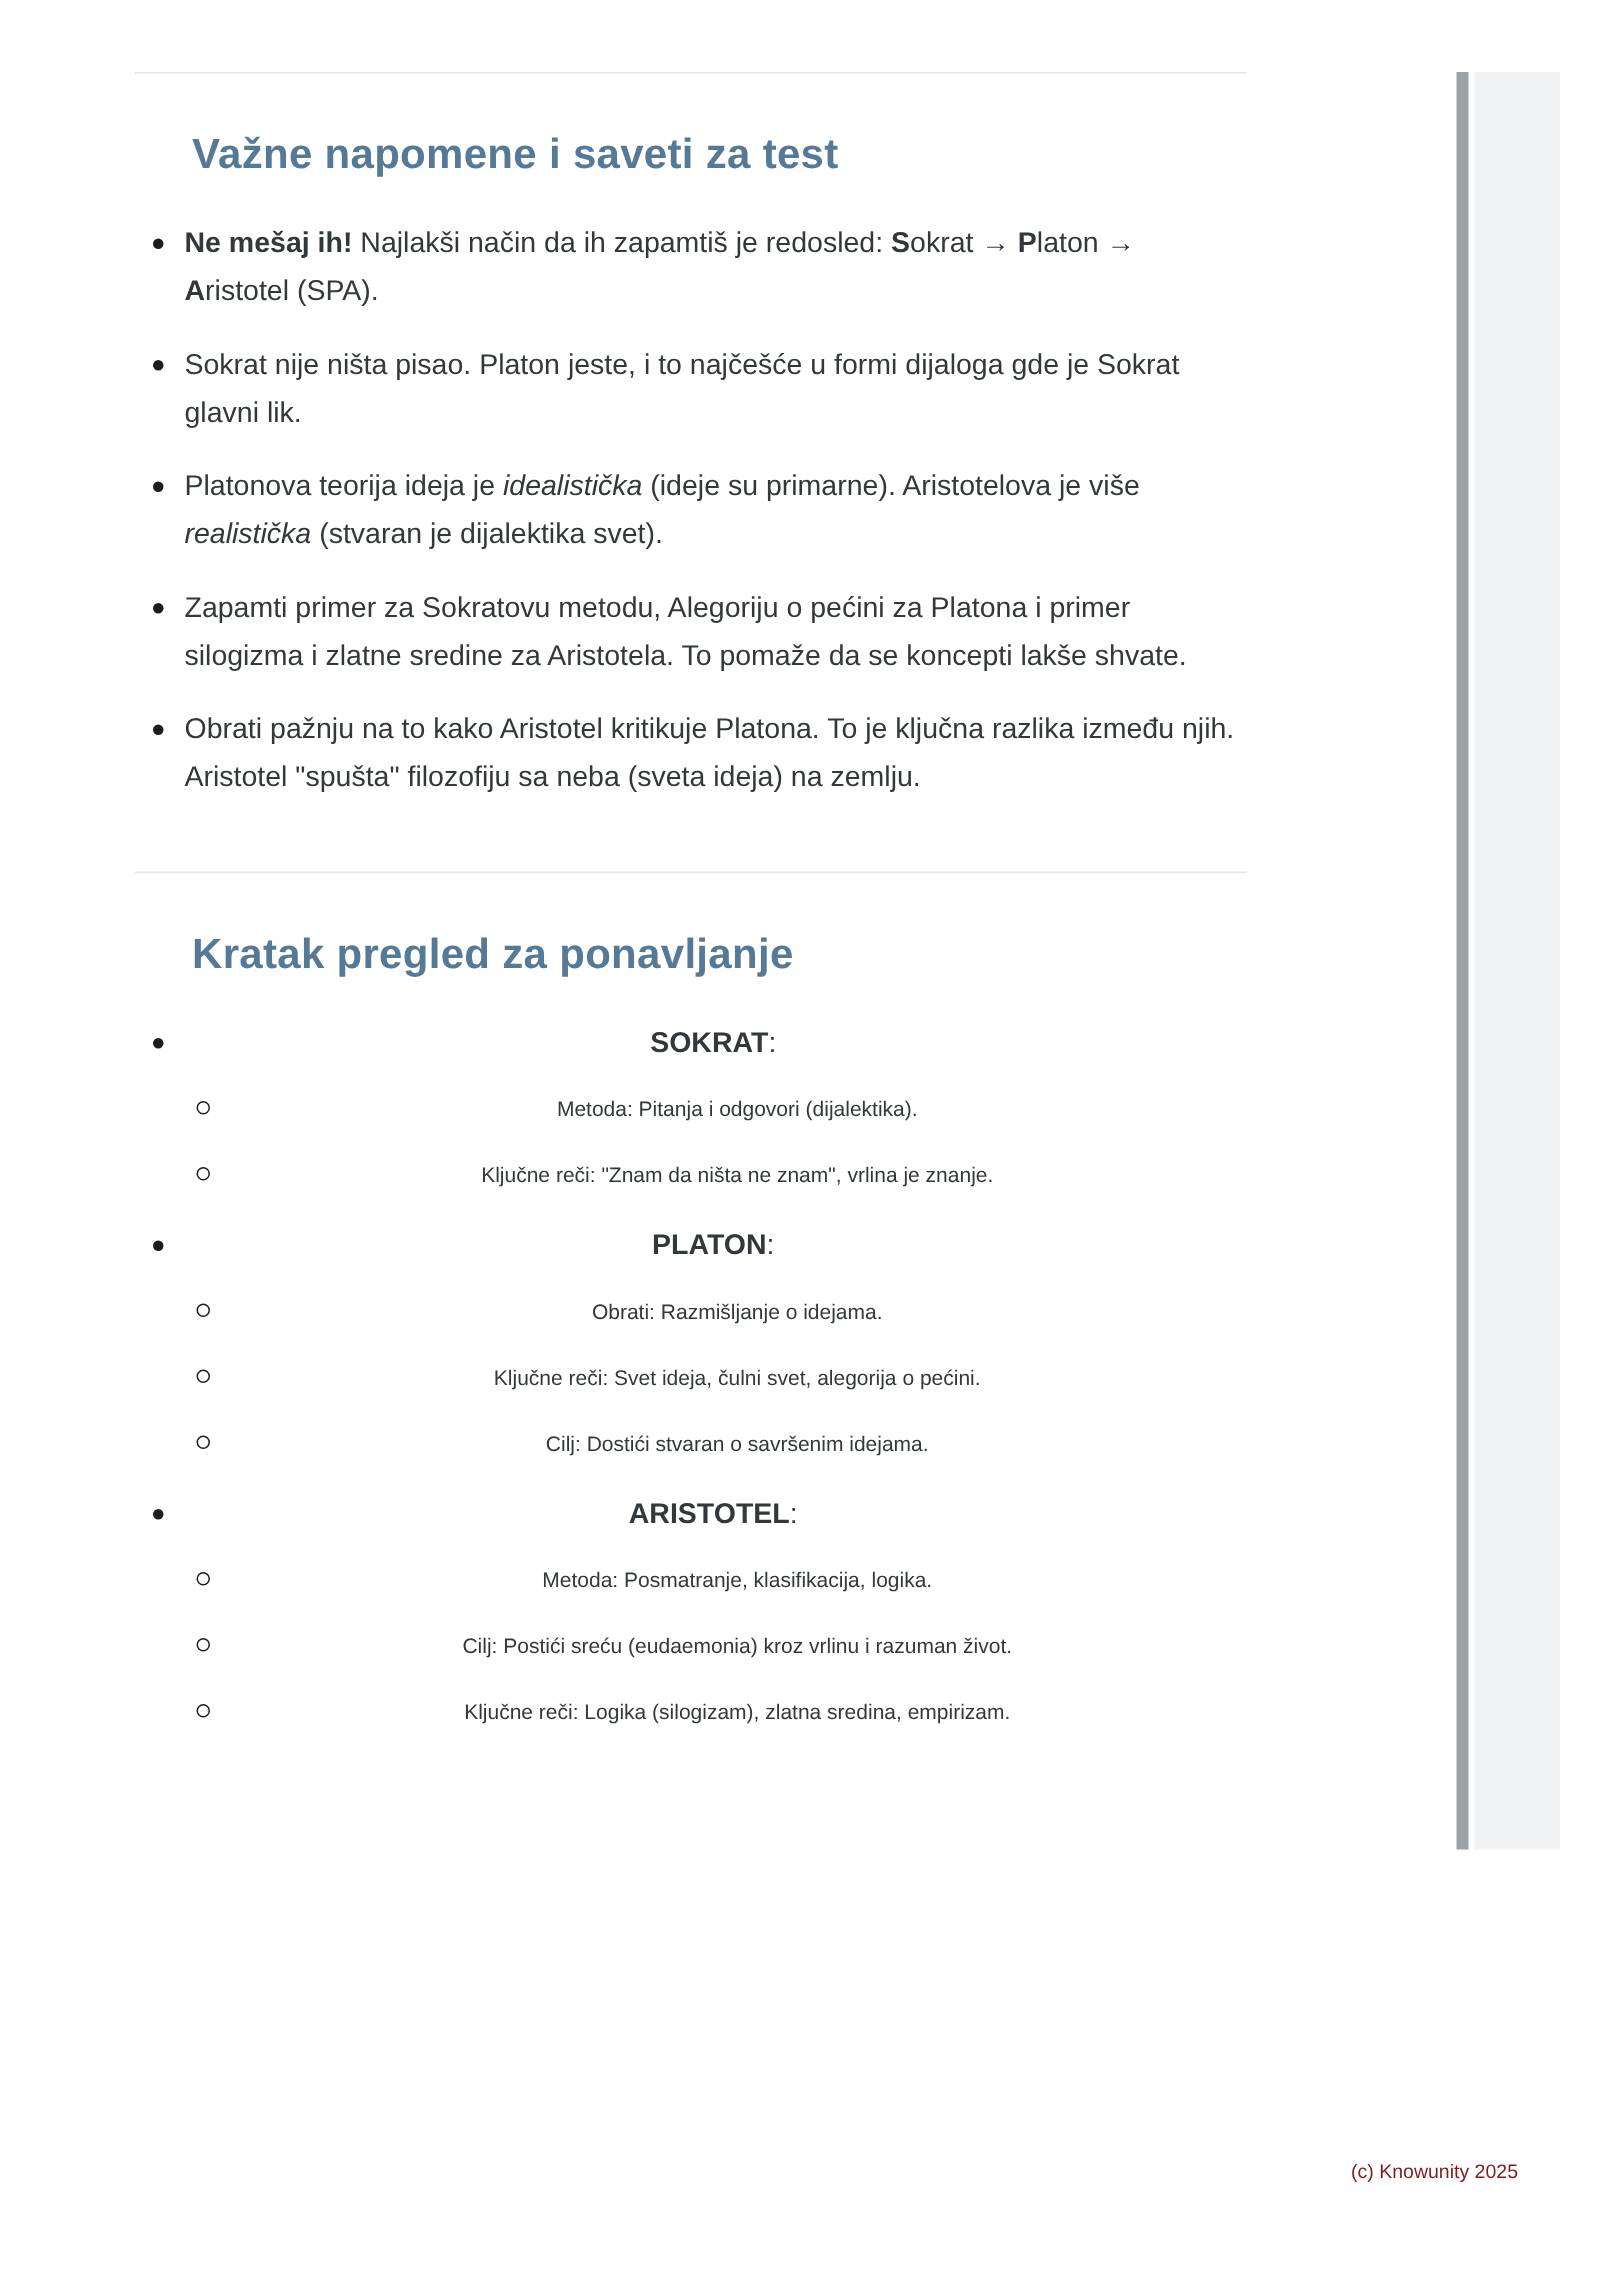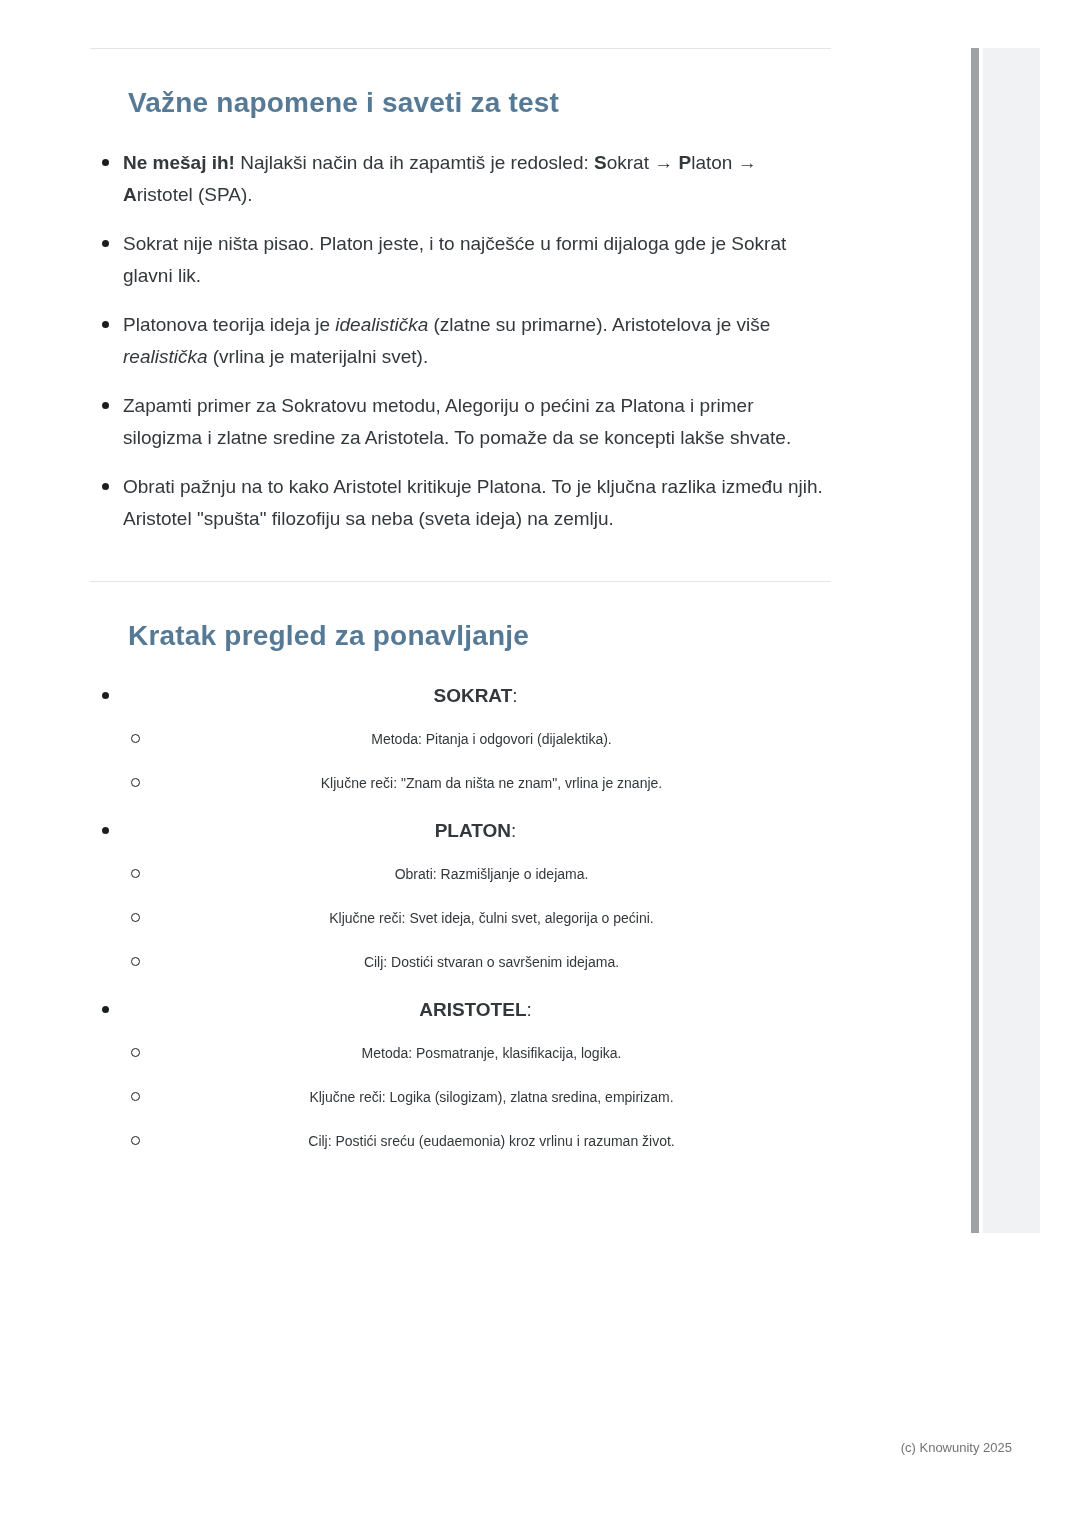--- a/index.html
+++ b/index.html
@@ -87,54 +87,54 @@
     top: 48px;
     width: 57px;
     height: 1185px;
     background: #f0f2f3;
   }
   .footer {
     position: absolute;
     top: 1440px;
     right: 68px;
     font-size: 13px;
-    color: #737373;
+    color: #7f1d1d;
     text-align: center;
   }
 </style>
 </head>
 <body>
 
 <div class="page">
   <div class="content">
     <hr class="divider top">
     <h1 class="heading">Važne napomene i saveti za test</h1>
     <ul class="bullets" id="notes-list">
         <li><span class="marker disc"></span><span><span class="b">Ne mešaj ih!</span><span> Najlakši način da ih zapamtiš je redosled: </span><span class="b">S</span><span>okrat → </span><span class="b">P</span><span>laton → </span><span class="b">A</span><span>ristotel (SPA).</span></span></li>
         <li><span class="marker disc"></span><span><span>Sokrat nije ništa pisao. Platon jeste, i to najčešće u formi dijaloga gde je Sokrat glavni lik.</span></span></li>
-        <li><span class="marker disc"></span><span><span>Platonova teorija ideja je </span><span class="i">idealistička</span><span> (zlatne su primarne). Aristotelova je više </span><span class="i">realistička</span><span> (vrlina je materijalni svet).</span></span></li>
+        <li><span class="marker disc"></span><span><span>Platonova teorija ideja je </span><span class="i">idealistička</span><span> (ideje su primarne). Aristotelova je više </span><span class="i">realistička</span><span> (stvaran je dijalektika svet).</span></span></li>
         <li><span class="marker disc"></span><span><span>Zapamti primer za Sokratovu metodu, Alegoriju o pećini za Platona i primer silogizma i zlatne sredine za Aristotela. To pomaže da se koncepti lakše shvate.</span></span></li>
         <li><span class="marker disc"></span><span><span>Obrati pažnju na to kako Aristotel kritikuje Platona. To je ključna razlika između njih. Aristotel "spušta" filozofiju sa neba (sveta ideja) na zemlju.</span></span></li>
       </ul>
     <hr class="divider mid">
     <h1 class="heading">Kratak pregled za ponavljanje</h1>
     <ul class="bullets" id="review-list">
         <li class="group"><span class="marker disc"></span><span><span class="b">SOKRAT</span><span>:</span></span><ul class="sublist">
             <li><span class="marker circle"></span><span>Metoda: Pitanja i odgovori (dijalektika).</span></li>
             <li><span class="marker circle"></span><span>Ključne reči: "Znam da ništa ne znam", vrlina je znanje.</span></li>
           </ul></li>
         <li class="group"><span class="marker disc"></span><span><span class="b">PLATON</span><span>:</span></span><ul class="sublist">
             <li><span class="marker circle"></span><span>Obrati: Razmišljanje o idejama.</span></li>
             <li><span class="marker circle"></span><span>Ključne reči: Svet ideja, čulni svet, alegorija o pećini.</span></li>
             <li><span class="marker circle"></span><span>Cilj: Dostići stvaran o savršenim idejama.</span></li>
           </ul></li>
         <li class="group"><span class="marker disc"></span><span><span class="b">ARISTOTEL</span><span>:</span></span><ul class="sublist">
             <li><span class="marker circle"></span><span>Metoda: Posmatranje, klasifikacija, logika.</span></li>
+            <li><span class="marker circle"></span><span>Cilj: Postići sreću (eudaemonia) kroz vrlinu i razuman život.</span></li>
             <li><span class="marker circle"></span><span>Ključne reči: Logika (silogizam), zlatna sredina, empirizam.</span></li>
-            <li><span class="marker circle"></span><span>Cilj: Postići sreću (eudaemonia) kroz vrlinu i razuman život.</span></li>
           </ul></li>
       </ul>
   </div>
 
   <div class="scroll-thumb"></div>
   <div class="scroll-track"></div>
 
   <div class="footer">(c) Knowunity 2025</div>
 </div>
 

